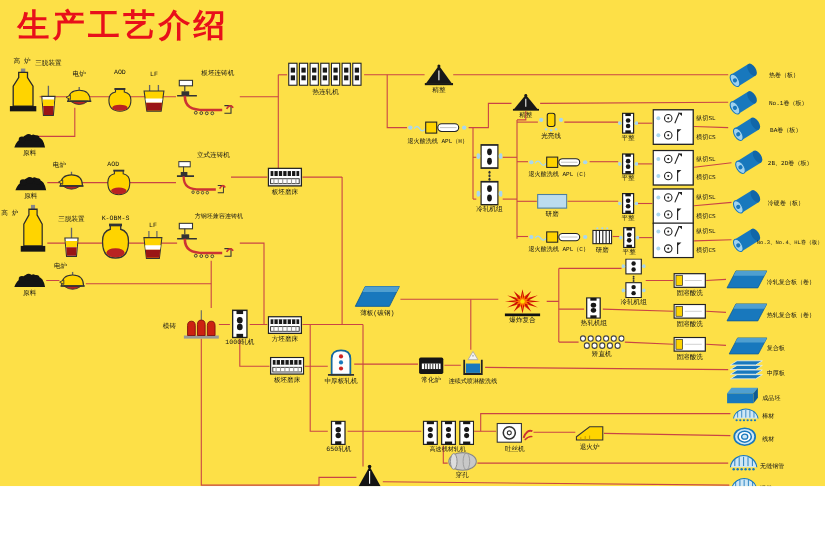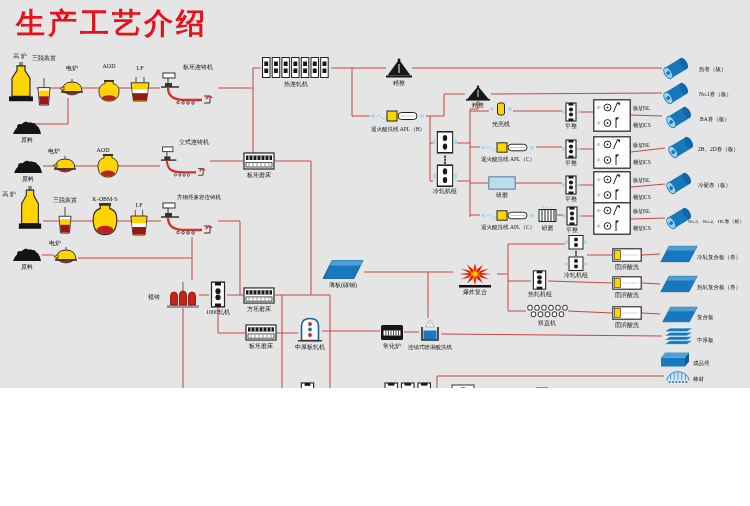--- a/index.html
+++ b/index.html
@@ -1,17 +1,17 @@
 <!DOCTYPE html>
 <html><head>
 <meta charset="utf-8">
 <style>
   html,body{margin:0;padding:0;background:#fff;}
-  .stage{position:relative;width:750px;height:388px;background:#e5e5e5;overflow:hidden;
-         font-family:Liberation Serif, serif;}
+  .stage{position:relative;width:750px;height:442px;background:#fde047;overflow:hidden;
+         font-family:Liberation Mono, monospace;}
   .title{position:absolute;left:16px;top:4px;font-size:29px;font-weight:bold;letter-spacing:3px;z-index:4;}
   #wires{position:absolute;left:0;top:0;z-index:1;}
   .node{position:absolute;z-index:2;}
   .node svg{display:block;}
   .lbl{position:absolute;z-index:3;color:#151515;line-height:1.15;text-align:center;}
   #symbols{position:absolute;width:0;height:0;overflow:hidden;}
 </style>
 </head>
 <body>
 

